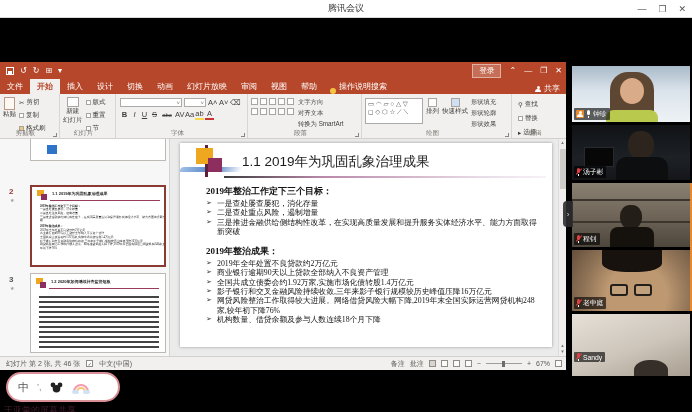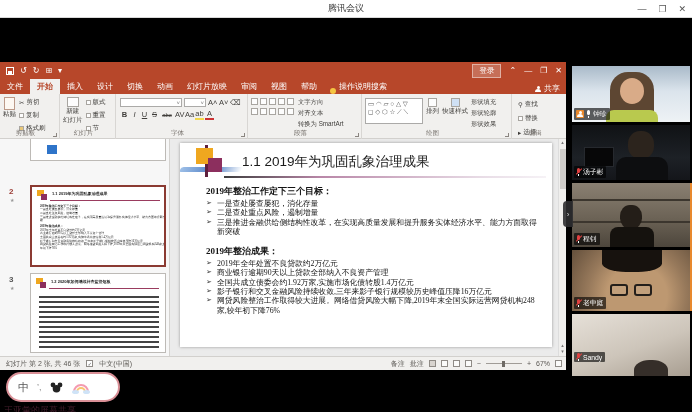--- a/index.html
+++ b/index.html
@@ -413,20 +413,21 @@
             <div class="sb-li">一是查处屡查屡犯，消化存量</div>
             <div class="sb-li">二是查处重点风险，遏制增量</div>
             <div class="sb-li">三是推进金融供给侧结构性改革，在实现高质量发展和提升服务实体经济水平、能力方面取得新突破</div>
             <div class="sb-gap"></div>
             <div class="sb-h">2019年整治成果：</div>
             <div class="sb-li">2019年全年处置不良贷款约2万亿元</div>
             <div class="sb-li">商业银行逾期90天以上贷款全部纳入不良资产管理</div>
             <div class="sb-li">全国共成立债委会约1.92万家,实施市场化债转股1.4万亿元</div>
             <div class="sb-li">影子银行和交叉金融风险持续收敛,三年来影子银行规模较历史峰值压降16万亿元</div>
             <div class="sb-li">网贷风险整治工作取得较大进展。网络借贷风险大幅下降,2019年末全国实际运营网贷机构248家,较年初下降76%</div>
+            <div class="sb-li">机构数量、借贷余额及参与人数连续18个月下降</div>
           </div>
         </div>
       </div>
 
       <div id="vscroll">
         <div style="text-align:center">▴</div>
         <div class="sb-thumb"></div>
         <div style="position:absolute; bottom:2px; left:0; right:0; text-align:center; line-height:6px;">▴<br>▾</div>
       </div>
     </div>

